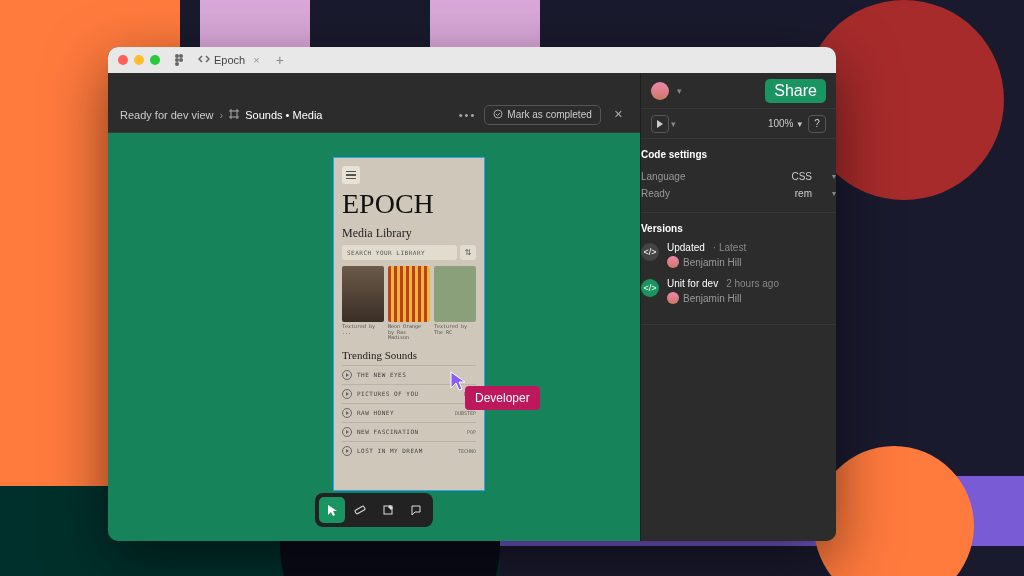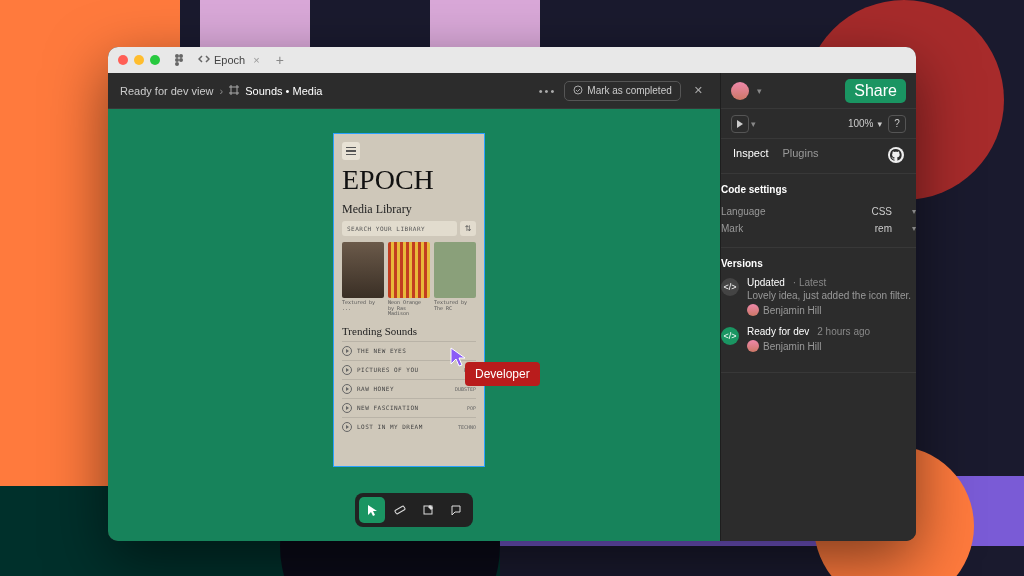--- a/index.html
+++ b/index.html
@@ -11,36 +11,36 @@
   .pink1 { left: 200px; top: 0; width: 110px; height: 90px; background: #d9a8d8; }
   .pink2 { left: 430px; top: 0; width: 110px; height: 90px; background: #d9a8d8; }
   .circle-tr { right: 20px; top: 0; width: 200px; height: 200px; background: #a72b2b; border-radius: 50%; }
   .purple-br { right: 0; bottom: 30px; width: 600px; height: 70px; background: #7a5bd6; }
   .teal-bl { left: 0; bottom: 0; width: 500px; height: 90px; background: #00302b; }
   .black-circ { left: 280px; bottom: -80px; width: 220px; height: 220px; background: #0b0b18; border-radius: 50%; }
   .orange-br { right: 50px; bottom: -30px; width: 160px; height: 160px; background: #ff7a3d; border-radius: 50%; }
 
   
   .app {
-    position: absolute; left: 108px; top: 47px; width: 808px; height: 494px;
+    position: absolute; left: 108px; top: 47px; width: 728px; height: 494px;
     background: #2c2c2c; border-radius: 10px; box-shadow: 0 20px 60px rgba(0,0,0,.5);
     display: flex; flex-direction: column; overflow: hidden; z-index: 1;
   }
   .titlebar {
     height: 26px; background: #e8e8e8; display: flex; align-items: center; padding: 0 10px; gap: 6px;
   }
   .traffic { display: flex; gap: 6px; }
   .dot { width: 10px; height: 10px; border-radius: 50%; }
   .dot.r { background: #ff5f56; } .dot.y { background: #ffbd2e; } .dot.g { background: #27c93f; }
   .tb-icon { width: 14px; height: 14px; color: #666; display: flex; align-items: center; justify-content: center; margin-left: 6px;}
   .tab { display: flex; align-items: center; gap: 4px; font-size: 11px; color: #444; padding: 2px 6px; }
   .plus { color: #888; font-size: 14px; margin-left: 4px; cursor: pointer;}
 
   .body { flex: 1; display: flex; }
-  .main { flex: 1; display: flex; flex-direction: column; background: #2c2c2c; position: relative; }
+  .main { flex: 1; display: flex; flex-direction: column; background: #2c2c2c; position: relative; margin-top: 24px; }
   .topbar {
     height: 36px; display: flex; align-items: center; padding: 0 12px; color: #ccc; font-size: 11px; gap: 8px;
     border-bottom: 1px solid rgba(255,255,255,.06);
   }
   .crumb { display: flex; align-items: center; gap: 6px; }
   .chev { color: #888; }
   .top-right { margin-left: auto; display: flex; align-items: center; gap: 8px; }
   .dots3 { letter-spacing: 2px; color: #aaa; cursor: pointer;}
   .complete-btn {
     display: flex; align-items: center; gap: 4px; border: 1px solid #555; border-radius: 5px;
@@ -86,21 +86,21 @@
   .bottom-bar {
     position: absolute; bottom: 14px; left: 50%; transform: translateX(-50%);
     background: #222; border-radius: 8px; display: flex; gap: 2px; padding: 4px;
   }
   .bb-btn { width: 26px; height: 26px; border-radius: 5px; display:flex; align-items:center; justify-content:center; color:#ddd; cursor:pointer;}
   .bb-btn.active { background: #1a9562; color:#fff;}
 
   
   .cursor { position: absolute; left: 341px; top: 237px; }
   .dev-label {
-    position: absolute; left: 357px; top: 253px; background: #b91c1c; color: #fff;
+    position: absolute; left: 357px; top: 253px; background: #be185d; color: #fff;
     padding: 5px 10px; border-radius: 4px; font-size: 12px; z-index: 3;
   }
 
   
   .panel { width: 196px; background: #2c2c2c; border-left: 1px solid #1e1e1e; color: #ccc; display: flex; flex-direction: column; }
   .panel-top {
     height: 36px; display: flex; align-items: center; padding: 0 10px; gap: 8px;
     border-bottom: 1px solid rgba(255,255,255,.06);
   }
   .avatar { width: 18px; height: 18px; border-radius: 50%; background: linear-gradient(#e8a,#c76);}
@@ -303,64 +303,53 @@
               <path d="M1 0v8l6-4z" fill="#ccc"></path>
             </svg>
         </div>
         <span style="color:#888;font-size:9px;margin-left:2px;">▾</span>
         <div class="zoom">
           <span>100%</span>
           <span style="font-size:9px;">▾</span>
         </div>
         <div class="q">?</div>
       </div>
-      <div class="tabs">
-        <div class="ptab active">Inspect</div>
-        <div class="ptab">Plugins</div>
-        <div style="margin-left:auto;">
-          <svg width="16" height="16" viewBox="0 0 16 16">
-              <circle cx="8" cy="8" r="8" fill="#eee"></circle>
-              <path d="M8 2a6 6 0 00-1.9 11.7c.3.1.4-.1.4-.3v-1c-1.7.4-2-.8-2-.8-.3-.7-.7-.9-.7-.9-.5-.4 0-.4 0-.4.6 0 .9.6.9.6.5.9 1.4.6 1.7.5.1-.4.2-.6.4-.8-1.3-.1-2.7-.7-2.7-3 0-.7.2-1.2.6-1.6-.1-.2-.3-.8.1-1.6 0 0 .5-.2 1.6.6.5-.1 1-.2 1.5-.2s1 .1 1.5.2c1.1-.8 1.6-.6 1.6-.6.4.8.2 1.4.1 1.6.4.4.6.9.6 1.6 0 2.3-1.4 2.9-2.7 3 .2.2.4.5.4 1.1v1.6c0 .2.1.4.4.3A6 6 0 008 2z" fill="#2c2c2c"></path>
-            </svg>
-        </div>
-      </div>
       <div class="section">
         <h4>Code settings</h4>
         <div class="row">
           <span>Language</span>
           <span class="val">
               <span>CSS</span>
               <span class="chev-sm">▾</span>
             </span>
         </div>
         <div class="row">
-          <span>Mark</span>
+          <span>Ready</span>
           <span class="val">
               <span>rem</span>
               <span class="chev-sm">▾</span>
             </span>
         </div>
       </div>
       <div class="section versions">
         <h4>Versions</h4>
         <div class="v">
           <div class="v-icon code">&lt;/&gt;</div>
           <div class="v-body">
             <div><span class="v-title">Updated</span><span class="v-time">· Latest</span></div>
-            <div class="v-desc">Lovely idea, just added the icon filter.</div>
             <div class="v-user">
                 <div class="mini-av"></div>
                 <span>Benjamin Hill</span>
               </div>
           </div>
         </div>
         <div class="v">
           <div class="v-icon ready">&lt;/&gt;</div>
           <div class="v-body">
-            <div><span class="v-title">Ready for dev</span><span class="v-time">2 hours ago</span></div>
+            <div><span class="v-title">Unit for dev</span><span class="v-time">2 hours ago</span></div>
             <div class="v-user">
                 <div class="mini-av"></div>
                 <span>Benjamin Hill</span>
               </div>
           </div>
         </div>
       </div>
     </div>
   </div>
 </div>

